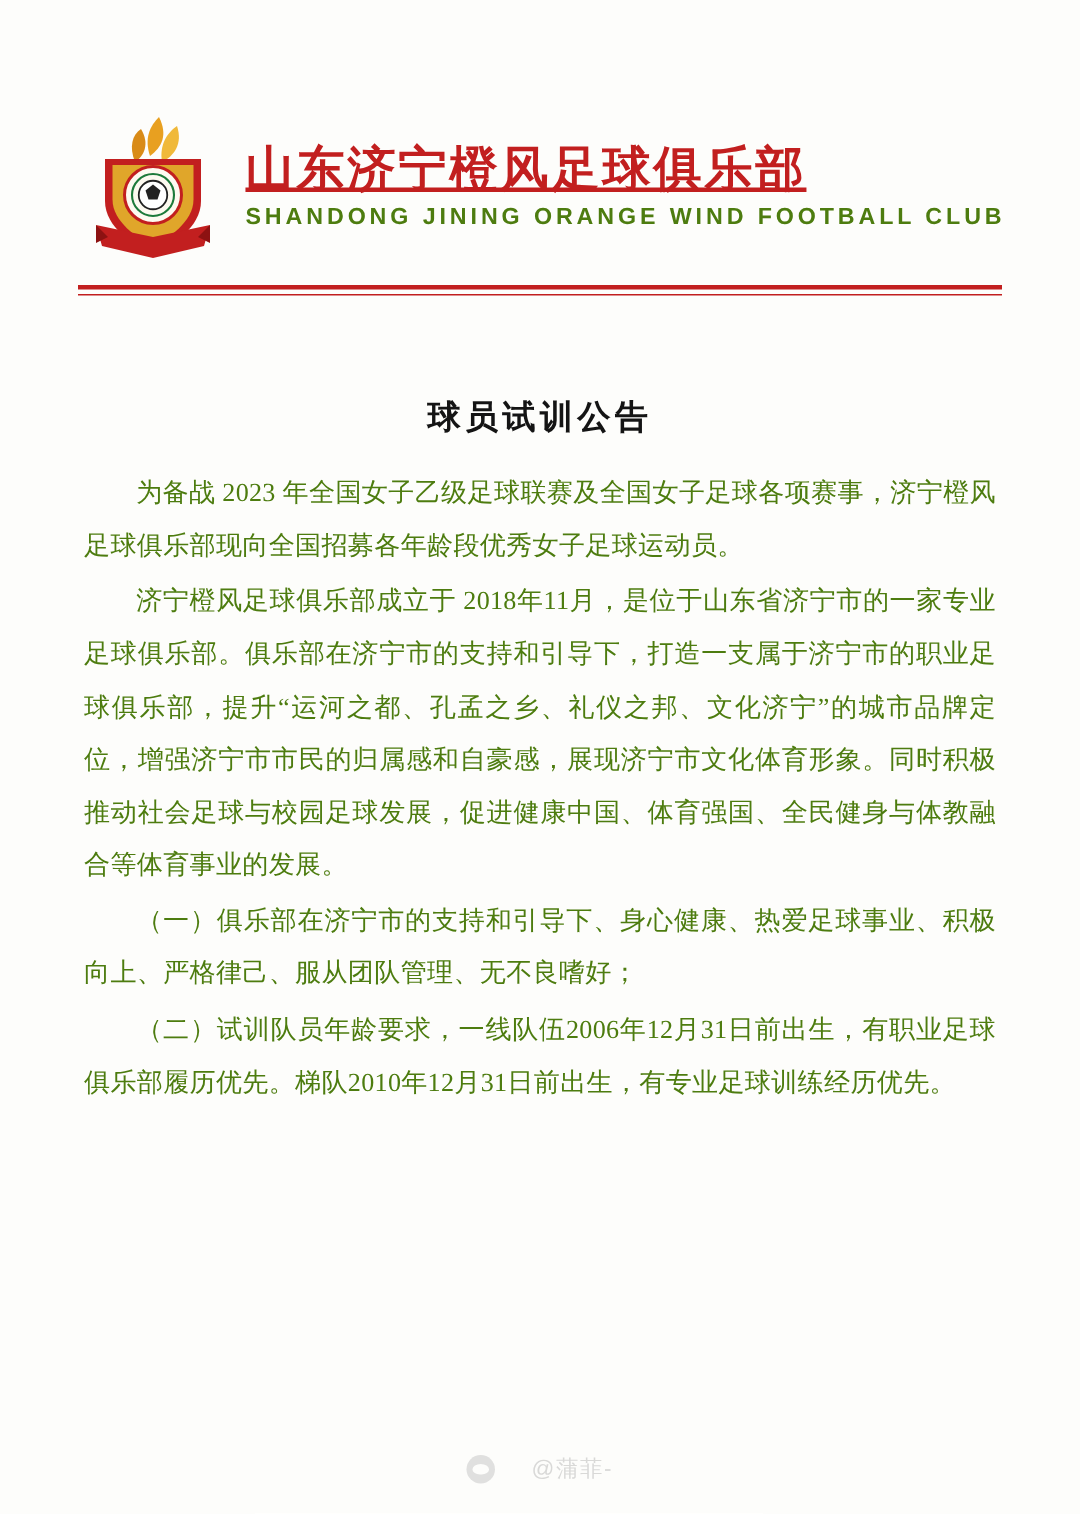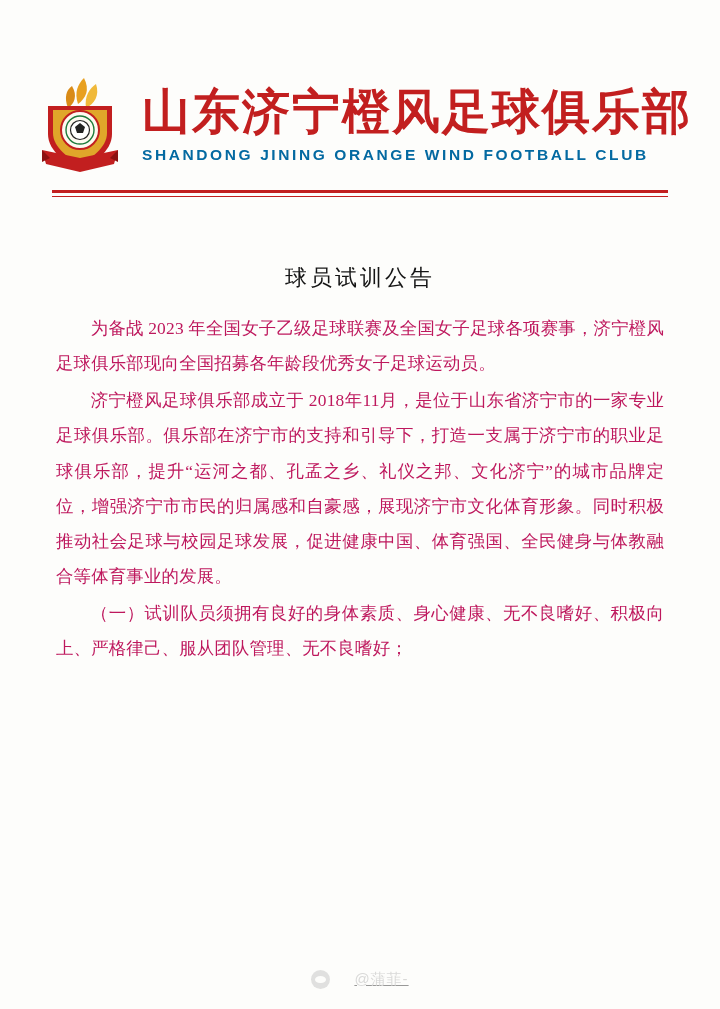--- a/index.html
+++ b/index.html
@@ -40,33 +40,34 @@
   .crest svg { display: block; }
 
   .letterhead-text {
     display: flex;
     flex-direction: column;
     align-items: flex-start;
     justify-content: center;
   }
   .club-name-cn {
     font-family: "Liberation Serif", "DejaVu Serif", serif;
-    font-size: 48px;
+    font-size: 32px;
     font-weight: bold;
     letter-spacing: 2px;
     color: #c21f1f;
     line-height: 1.15;
     white-space: nowrap;
+    text-decoration: underline;
   }
   .club-name-en {
     font-family: "Liberation Sans", "DejaVu Sans", sans-serif;
     font-size: 15.5px;
     font-weight: bold;
     letter-spacing: 2.6px;
-    color: #0369a1;
+    color: #4d7c0f;
     margin-top: 6px;
     white-space: nowrap;
   }
 
   .rule-wrap {
     margin: 14px 52px 0 52px;
   }
   .rule-thick {
     height: 3px;
     background: #c21f1f;
@@ -74,32 +75,32 @@
   .rule-thin {
     height: 1px;
     background: #c21f1f;
     margin-top: 3px;
   }
 
   
   .doc-title {
     text-align: center;
     font-size: 22px;
-    font-weight: normal;
+    font-weight: bold;
     letter-spacing: 3px;
     margin: 66px 0 18px 0;
     color: #141414;
   }
 
   .content {
     padding: 0 56px;
     font-size: 17.4px;
     line-height: 2.02;
     text-align: justify;
-    color: #be185d;
+    color: #4d7c0f;
     letter-spacing: 0.2px;
   }
   .content p {
     margin: 0 0 2px 0;
     text-indent: 2em;
   }
   .content p.noindent {
     text-indent: 2em;
   }
 
@@ -107,21 +108,20 @@
   .watermark {
     position: absolute;
     left: 0;
     right: 0;
     bottom: 20px;
     display: flex;
     align-items: center;
     justify-content: center;
     gap: 24px;
     opacity: 0.42;
-    text-decoration: underline;
   }
   .weibo-eye {
     width: 19px;
     height: 19px;
     border-radius: 50%;
     background: #b9b9b9;
     position: relative;
     display: inline-block;
   }
   .weibo-eye::after {
@@ -177,21 +177,22 @@
   <div class="rule-wrap">
     <div class="rule-thick"></div>
     <div class="rule-thin"></div>
   </div>
 
   <div class="doc-title">球员试训公告</div>
 
   <div class="content">
     <p>为备战 2023 年全国女子乙级足球联赛及全国女子足球各项赛事，济宁橙风足球俱乐部现向全国招募各年龄段优秀女子足球运动员。</p>
     <p>济宁橙风足球俱乐部成立于 2018年11月，是位于山东省济宁市的一家专业足球俱乐部。俱乐部在济宁市的支持和引导下，打造一支属于济宁市的职业足球俱乐部，提升“运河之都、孔孟之乡、礼仪之邦、文化济宁”的城市品牌定位，增强济宁市市民的归属感和自豪感，展现济宁市文化体育形象。同时积极推动社会足球与校园足球发展，促进健康中国、体育强国、全民健身与体教融合等体育事业的发展。</p>
-    <p>（一）试训队员须拥有良好的身体素质、身心健康、无不良嗜好、积极向上、严格律己、服从团队管理、无不良嗜好；</p>
+    <p>（一）俱乐部在济宁市的支持和引导下、身心健康、热爱足球事业、积极向上、严格律己、服从团队管理、无不良嗜好；</p>
+    <p>（二）试训队员年龄要求，一线队伍2006年12月31日前出生，有职业足球俱乐部履历优先。梯队2010年12月31日前出生，有专业足球训练经历优先。</p>
   </div>
 
   <div class="watermark">
     <span class="weibo-eye"></span>
     <span class="watermark-text">@蒲菲-</span>
   </div>
 
 </div>
 
 </body></html>

